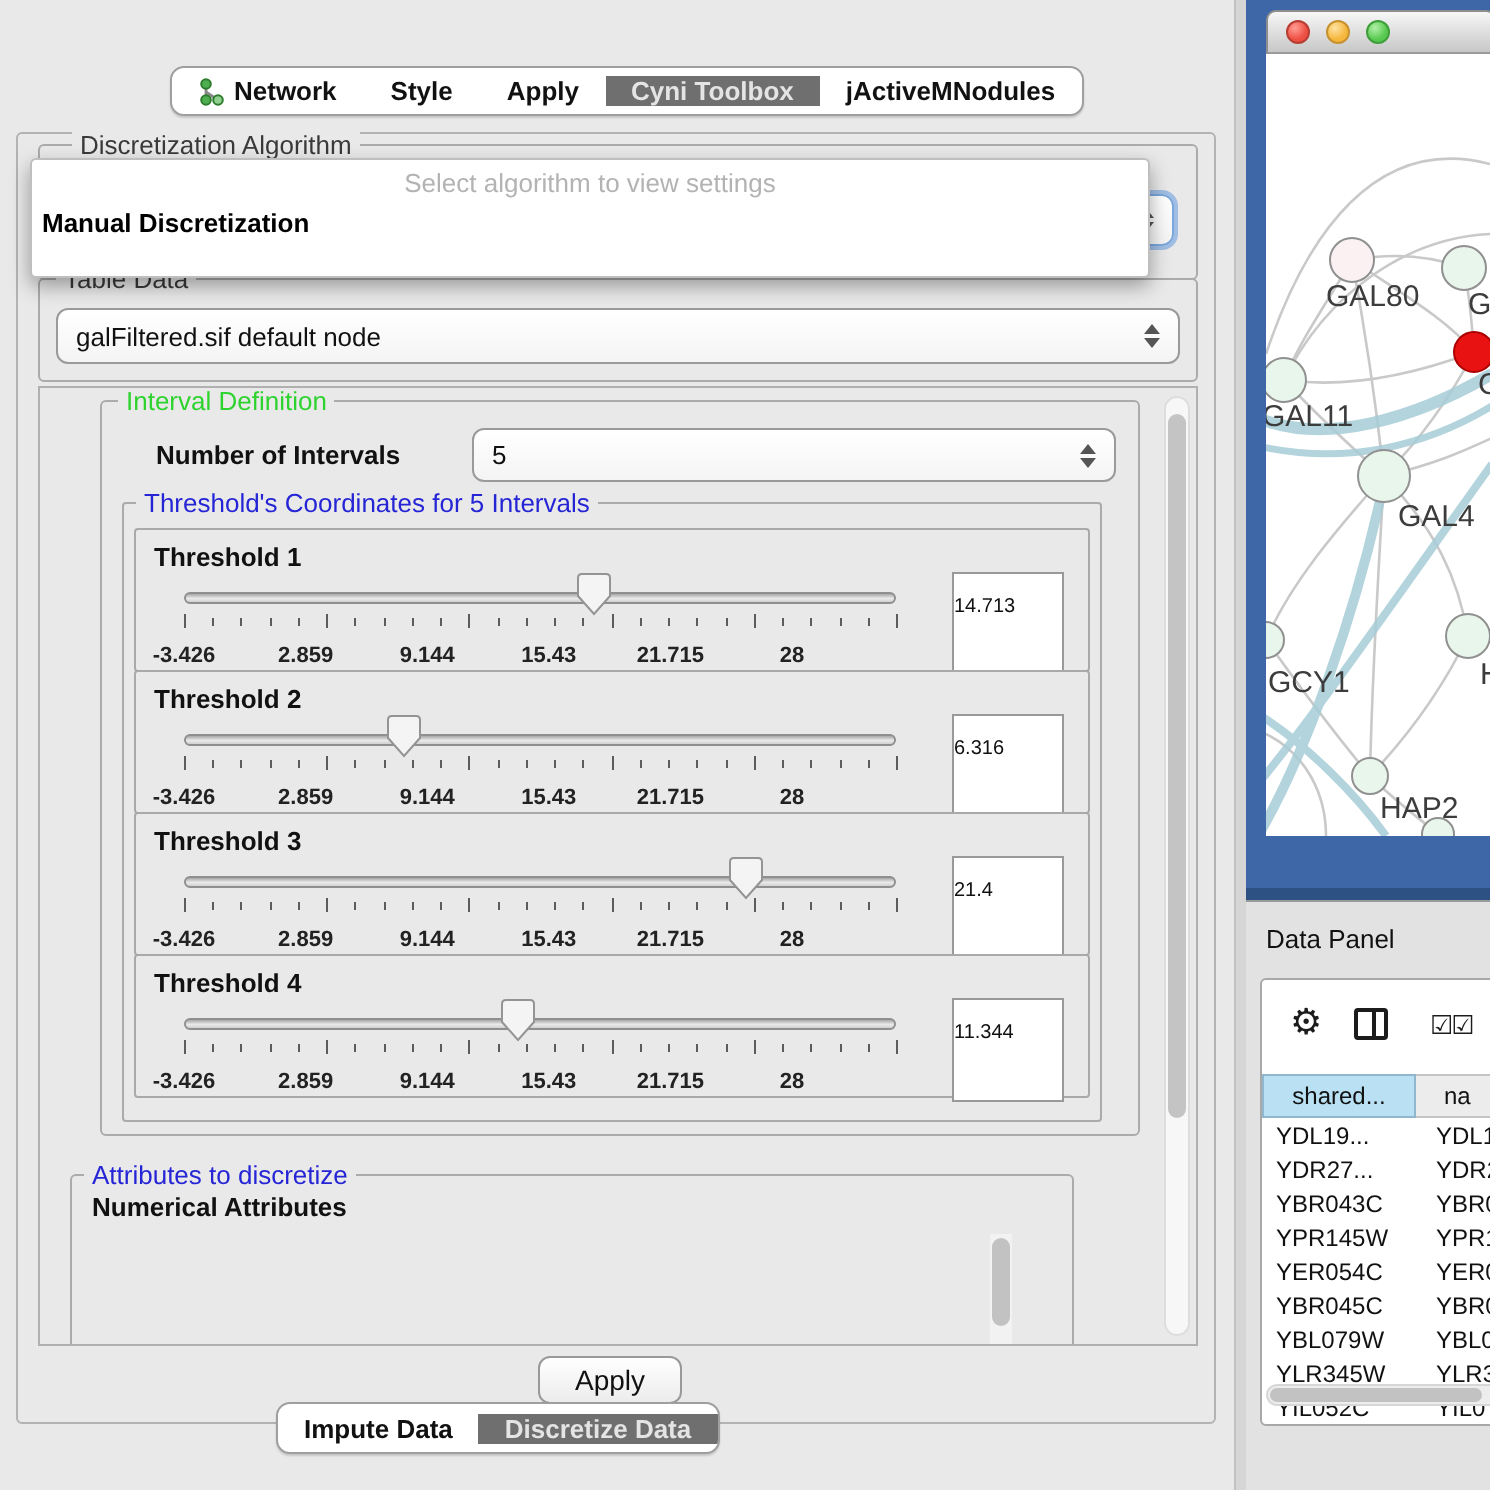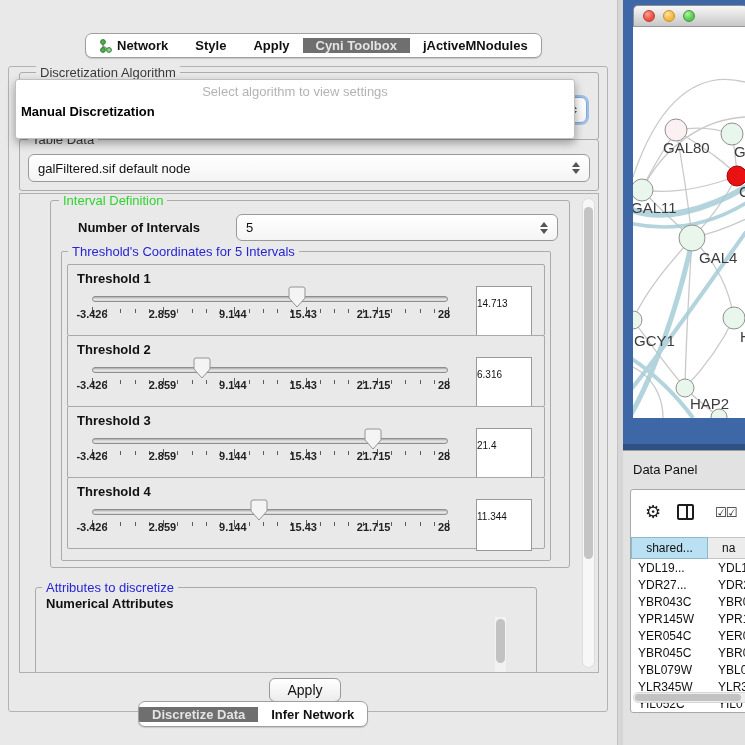--- a/index.html
+++ b/index.html
@@ -73,21 +73,21 @@
   .thr-label { position:absolute; left:9px; top:6px; font-size:13px; font-weight:bold; color:#111; }
   .thr-value { position:absolute; right:12px; top:21px; width:56px; height:52px; background:#fff;
     border:1px solid #999; font-size:10px; color:#111; line-height:33px; 
     padding-right:6px; }
   .thr-track { position:absolute; left:24px; top:31px; width:356px; height:6px; border-radius:3px;
     border:1px solid #8f8f8f; background:linear-gradient(#a8a8a8,#e9e9e9 55%,#d2d2d2); }
   .thr-thumb { position:absolute; top:21px; }
   .thr-ticks { position:absolute; left:24px; top:42px; width:356px; height:8px; }
   .thr-ticks i { position:absolute; width:1px; height:4px; background:#5c5c5c; top:2px; }
   .thr-ticks i.major { height:7px; top:0; }
-  .thr-scale { position:absolute; left:24px; top:43px; width:352px; height:12px; }
+  .thr-scale { position:absolute; left:24px; top:57px; width:304px; height:12px; }
   .thr-scale span { position:absolute; transform:translateX(-50%); font-size:11px; font-weight:bold; color:#222; white-space:nowrap; }
 
   #attrs-group { left:15px; top:393px; width:502px; height:92px; }
   #attrs-title { position:absolute; left:10px; top:8px; font-size:13px; font-weight:bold; color:#111; }
   #attrs-list { position:absolute; left:28px; top:27px; width:487px; height:70px; background:#fff;
     border:1px solid #a5a5a5; overflow:hidden; padding:2px 0 0 6px; }
   #attrs-list .attr-item { font-size:13px; color:#111; line-height:17px; }
   #attrs-scroll { position:absolute; right:30px; top:29px; width:11px; height:62px; background:#f2f2f2; }
   #attrs-scrollthumb { position:absolute; left:1px; top:2px; width:9px; height:44px; background:#c2c2c2; border-radius:5px; }
 
@@ -400,25 +400,25 @@
 
       <div id="settings-scrollbar">
         <div id="settings-scrollthumb"></div>
       </div>
     </div>
 
     <div id="apply-btn">Apply</div>
   </div>
 
   <div id="bottom-tabs" class="tabbar">
+    <span class="tab">
+        <span>Impute Data</span>
+      </span>
     <span class="tab selected">
         <span>Discretize Data</span>
-      </span>
-    <span class="tab">
-        <span>Infer Network</span>
       </span>
   </div>
 </div>
 
 <div id="divider"></div>
 
 <div id="desktop">
   <div id="mac-window">
     <div id="mac-titlebar">
       <span class="traffic t-red"></span>

